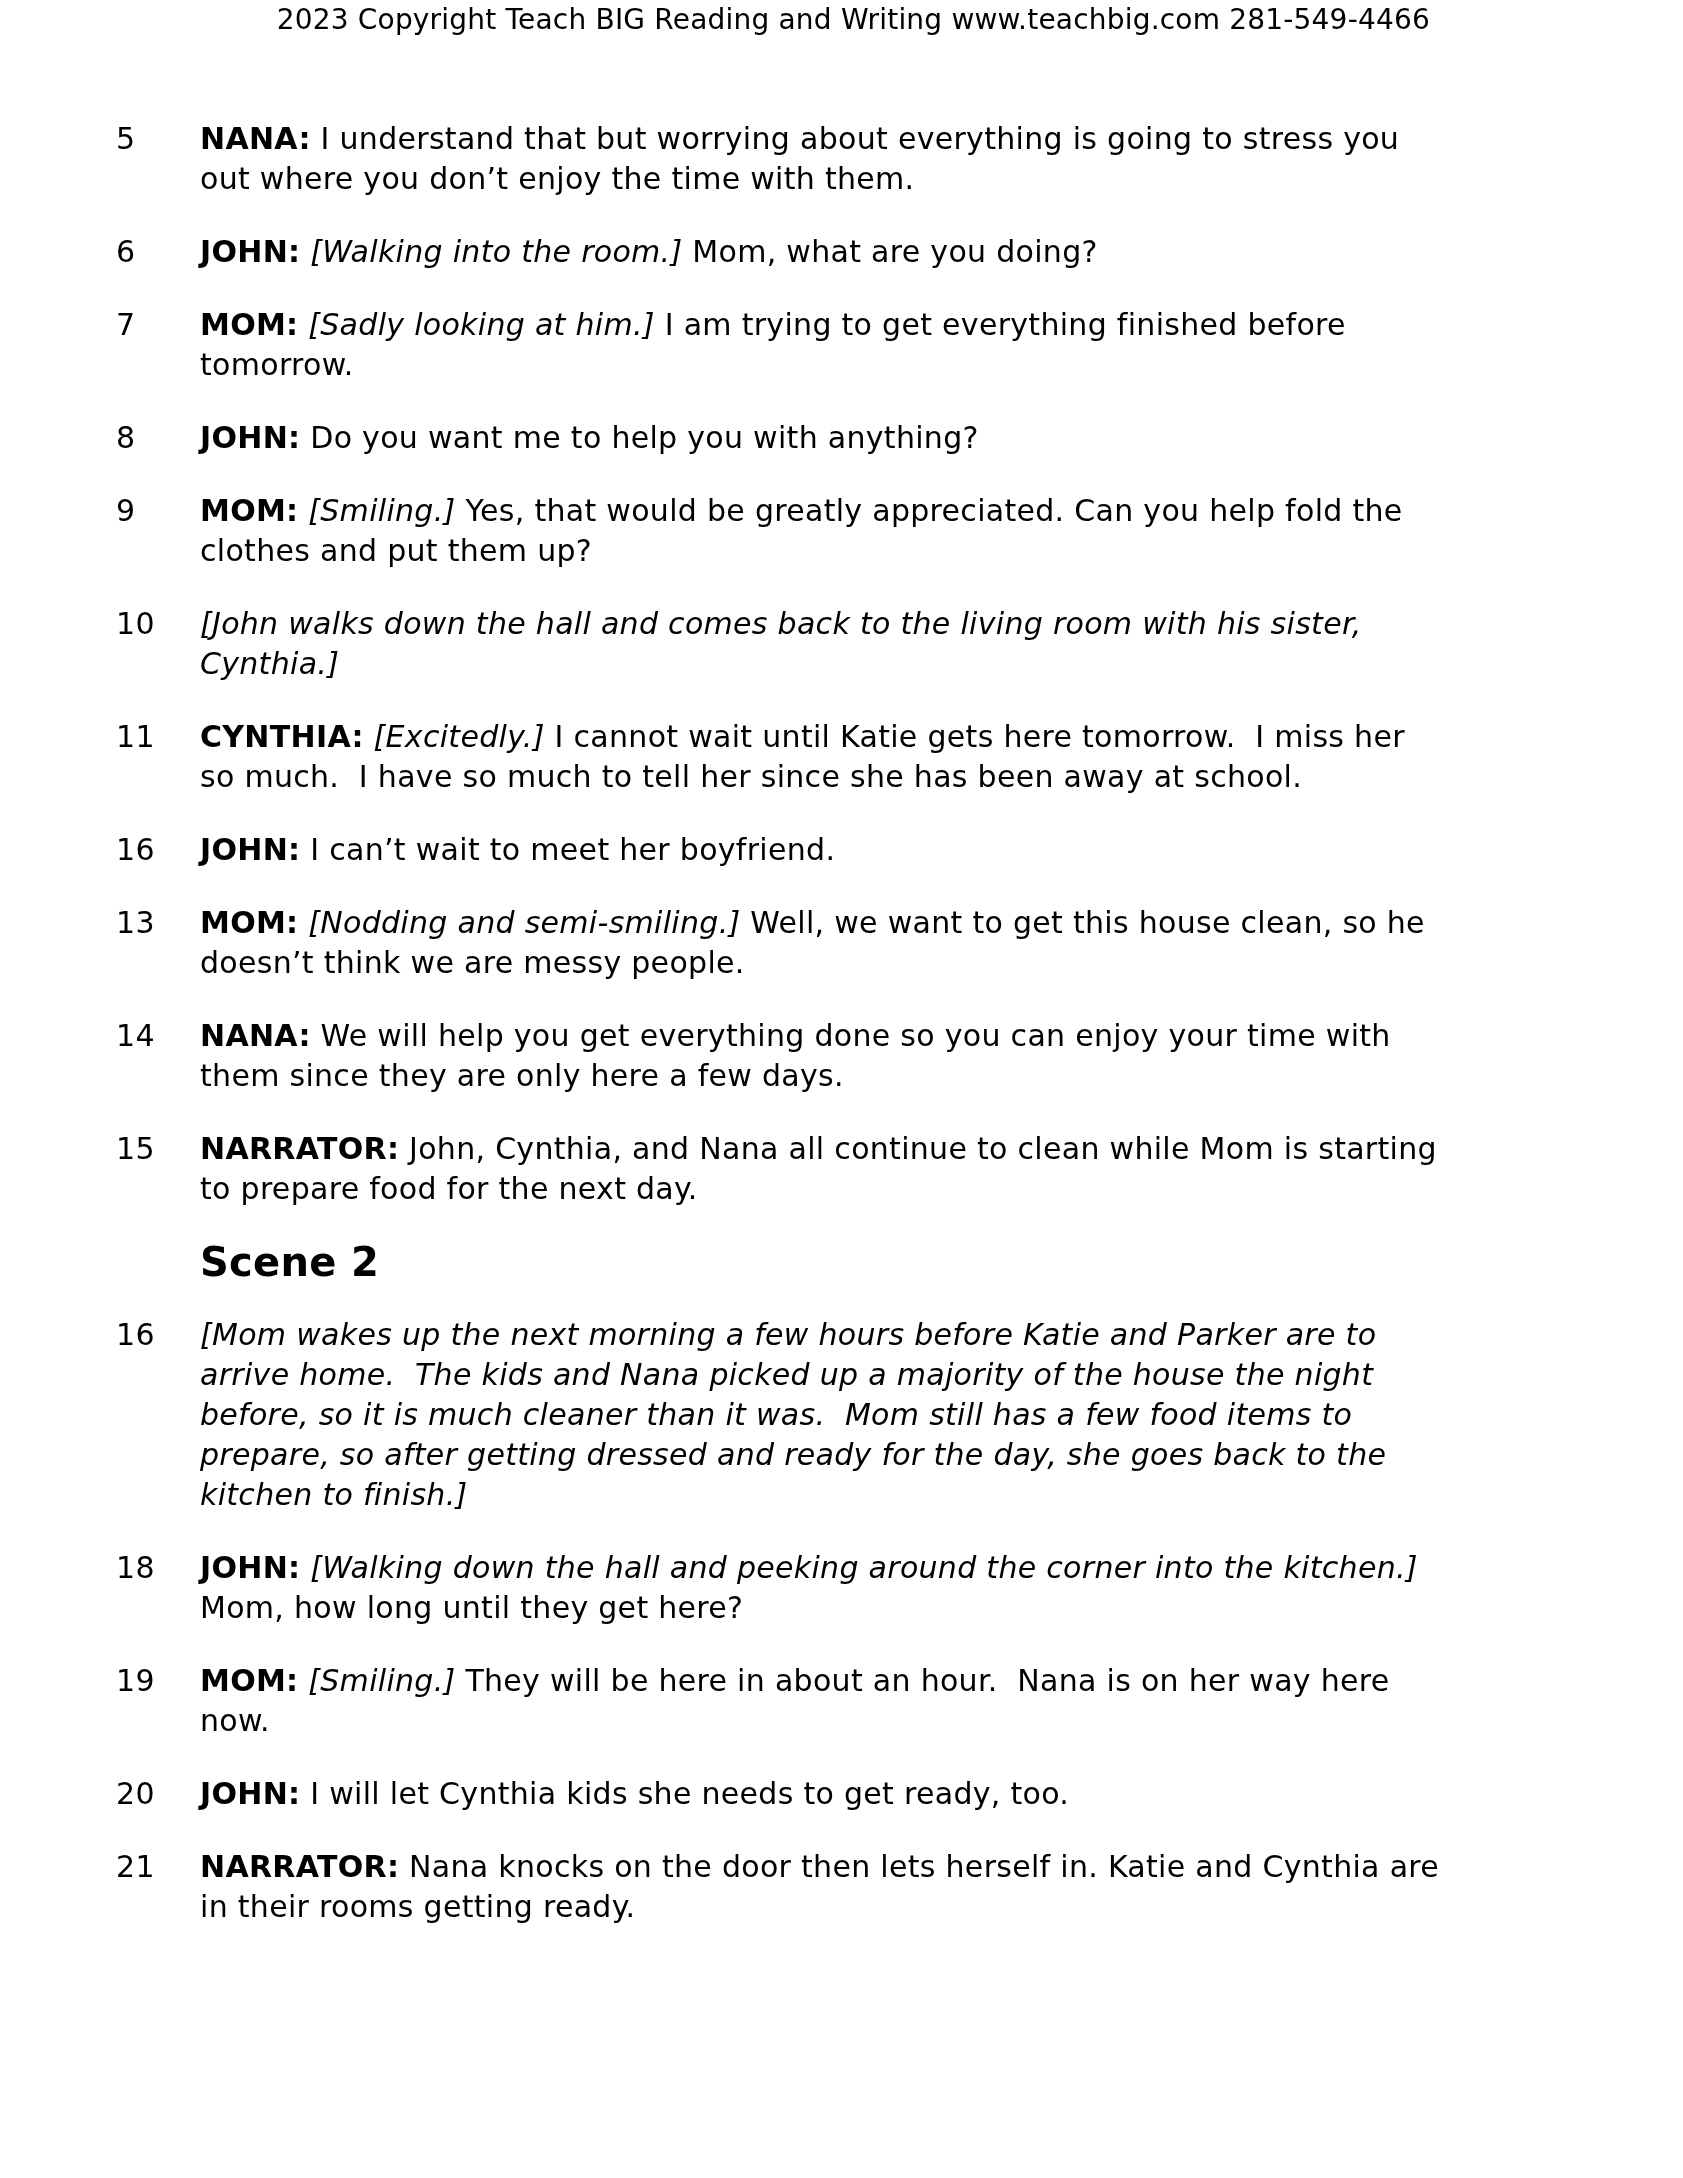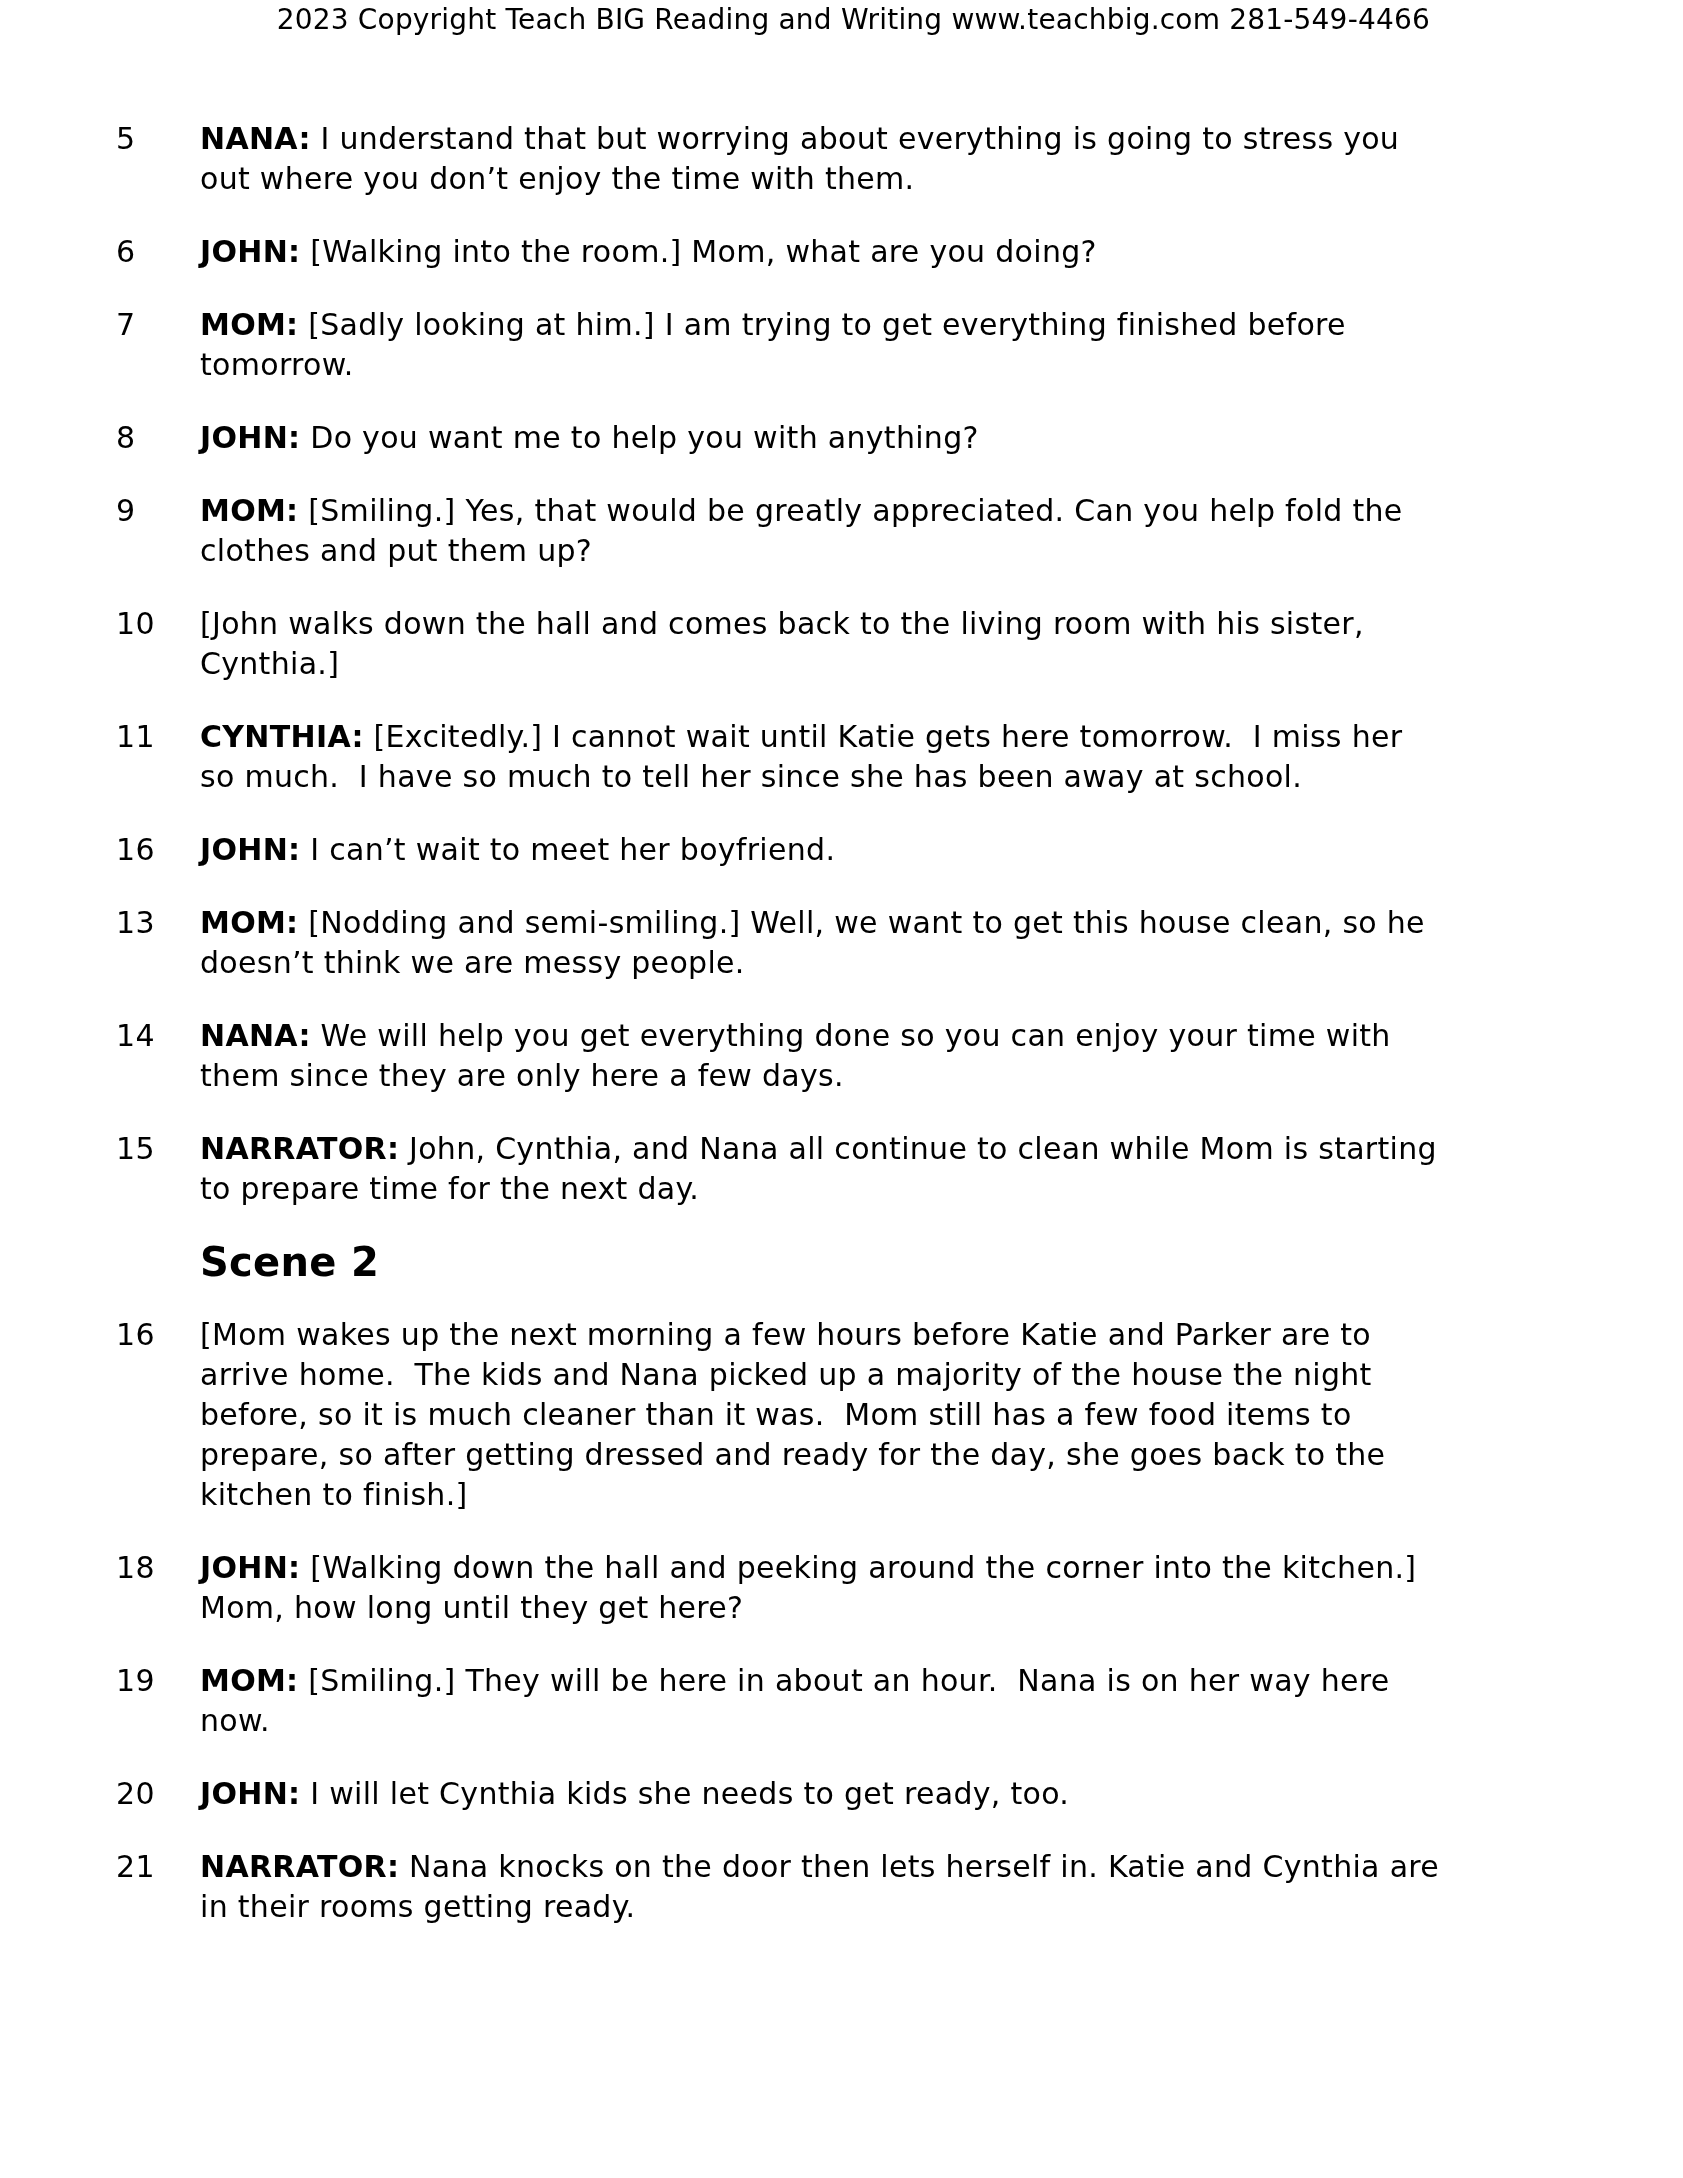--- a/index.html
+++ b/index.html
@@ -34,21 +34,21 @@
     letter-spacing: 0.3px;
   }
   .text {
     flex: 0 0 1386px;
     font-size: 30px;
     line-height: 40px;
     letter-spacing: 0.3px;
     white-space: pre-wrap;
   }
   .seg-bold { font-weight: bold; }
-  .seg-italic { }
+  .seg-italic { font-style: italic; }
   .heading {
     width: 1346px;
     margin: 15px 0 33px 84px;
     text-align: left;
     font-weight: bold;
     font-size: 40px;
     line-height: 40px;
     letter-spacing: 0.3px;
   }
   .footer {
@@ -109,21 +109,21 @@
 doesn’t think we are messy people.</span></div>
       </div>
       <div class="row">
         <div class="num">14</div>
         <div class="text"><span class="seg-bold">NANA:</span><span class="seg-regular"> We will help you get everything done so you can enjoy your time with
 them since they are only here a few days.</span></div>
       </div>
       <div class="row">
         <div class="num">15</div>
         <div class="text"><span class="seg-bold">NARRATOR:</span><span class="seg-regular"> John, Cynthia, and Nana all continue to clean while Mom is starting
-to prepare time for the next day.</span></div>
+to prepare food for the next day.</span></div>
       </div>
       <div class="heading">Scene 2</div>
       <div class="row">
         <div class="num">16</div>
         <div class="text"><span class="seg-italic">[Mom wakes up the next morning a few hours before Katie and Parker are to
 arrive home.  The kids and Nana picked up a majority of the house the night
 before, so it is much cleaner than it was.  Mom still has a few food items to
 prepare, so after getting dressed and ready for the day, she goes back to the
 kitchen to finish.]</span></div>
       </div>

